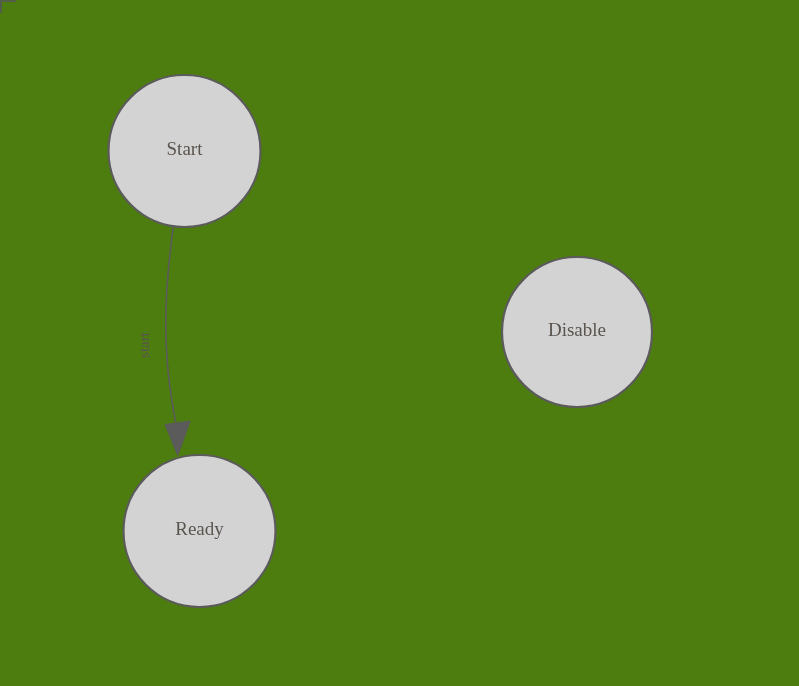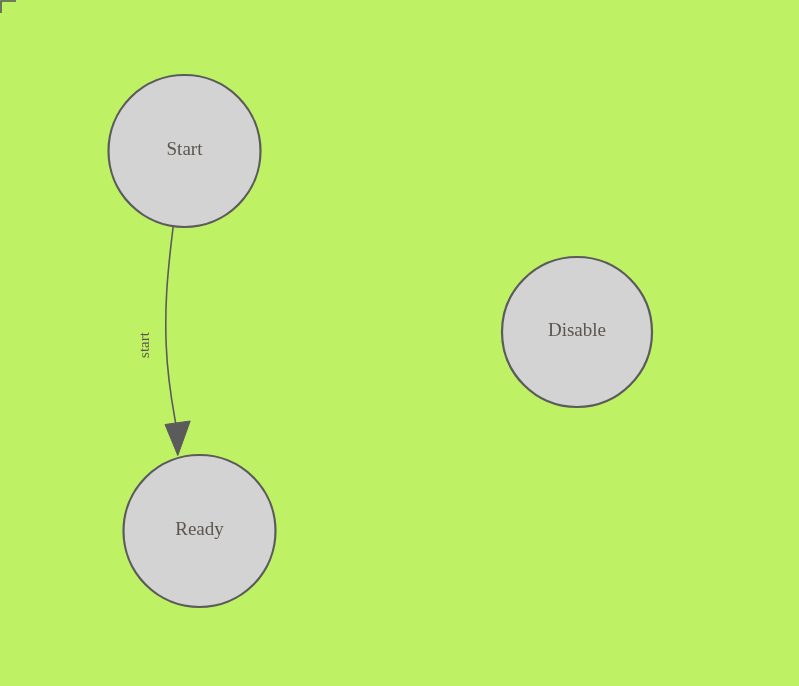--- a/index.html
+++ b/index.html
@@ -10,21 +10,21 @@
   body {
     width: 799px;
     height: 686px;
     font-family: "Liberation Serif", "DejaVu Serif", serif;
     overflow: hidden;
   }
   #canvas {
     position: relative;
     width: 799px;
     height: 686px;
-    background: #bef264;
+    background: #4d7c0f;
   }
   #diagram-svg {
     position: absolute;
     top: 0;
     left: 0;
     width: 799px;
     height: 686px;
   }
   .node-circle {
     fill: #d3d3d3;

